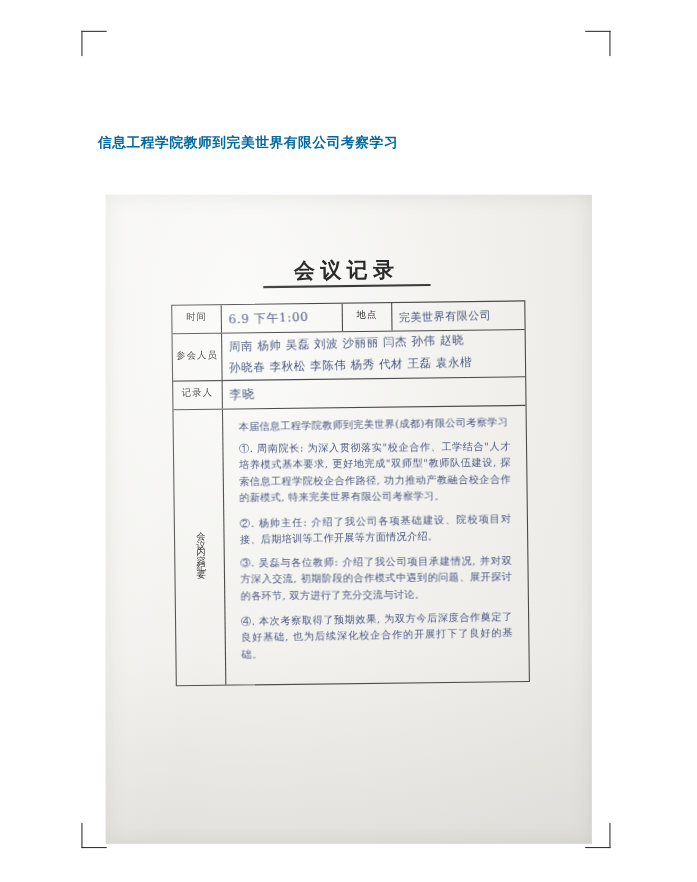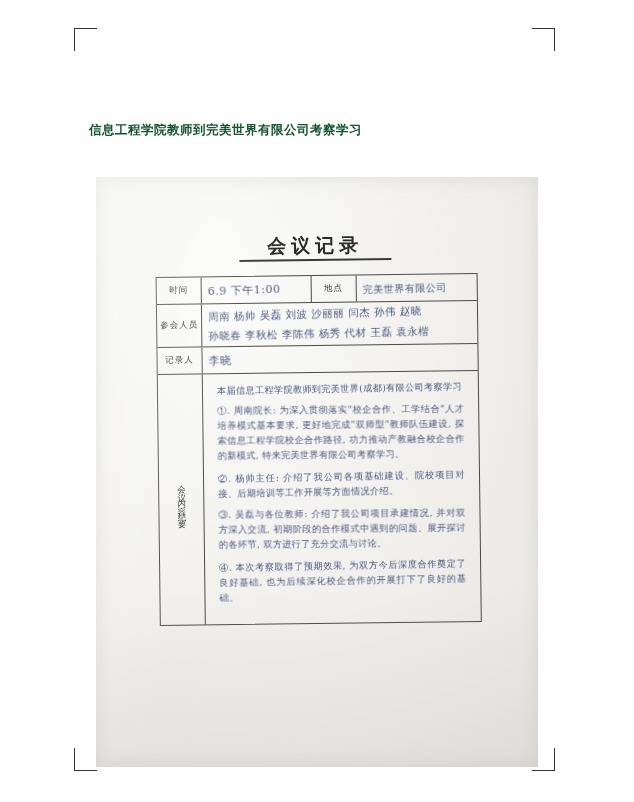--- a/index.html
+++ b/index.html
@@ -27,21 +27,21 @@
   .crop-mark.br { left: 532px; top: 748px; border-right: 1px solid #333; border-bottom: 1px solid #333; }
 
   .doc-heading {
     position: absolute;
     left: 89px;
     top: 122px;
     font-family: "DejaVu Sans", sans-serif;
     font-weight: bold;
     font-size: 12.5px;
     letter-spacing: 0.5px;
-    color: #14532d;
+    color: #0369a1;
     white-space: nowrap;
   }
 
   
   .scan {
     position: absolute;
     left: 96px;
     top: 177px;
     width: 442px;
     height: 590px;

